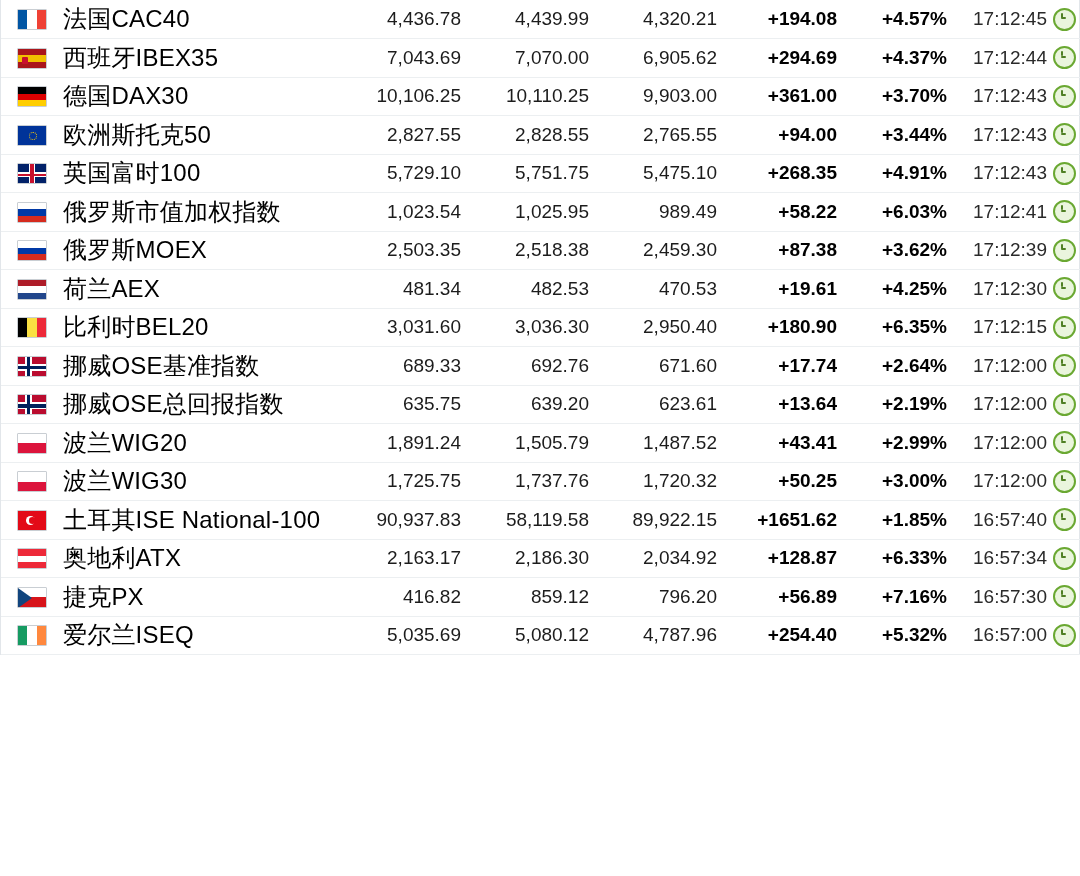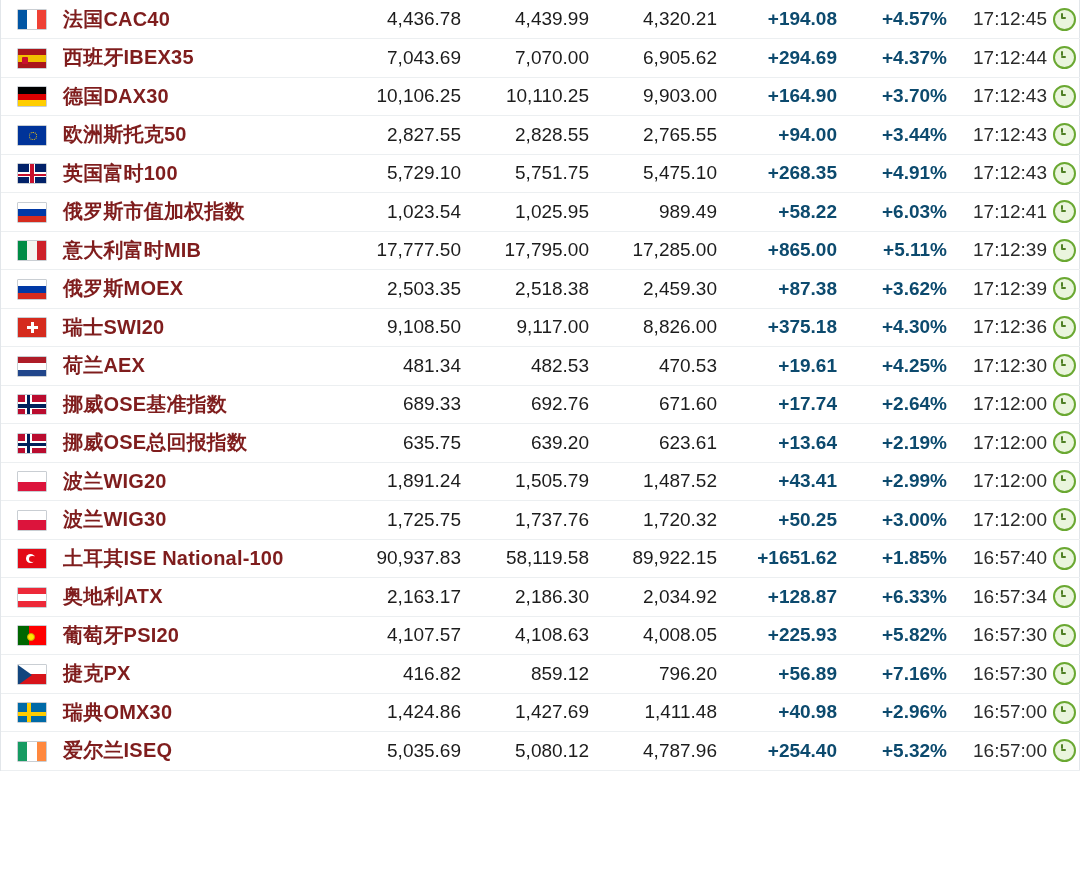--- a/index.html
+++ b/index.html
@@ -40,32 +40,32 @@
   .c-name   { width: 270px; text-align: left; }
   .c-last   { width: 128px; text-align: right; padding-right: 6px; }
   .c-high   { width: 128px; text-align: right; padding-right: 6px; }
   .c-low    { width: 128px; text-align: right; padding-right: 6px; }
   .c-chg    { width: 120px; text-align: right; padding-right: 6px; }
   .c-pct    { width: 110px; text-align: right; padding-right: 6px; }
   .c-time   { width: 100px; text-align: right; padding-right: 8px; }
   .c-clock  { width: 34px;  text-align: center; }
 
   .name {
-    color: #7f1d1d;
-    font-weight: bold;
-    font-size: 20px;
+    color: #000000;
+    font-weight: normal;
+    font-size: 24px;
     letter-spacing: 0.2px;
   }
   .num {
     color: #1c1c1c;
     font-size: 19.5px;
     font-family: "Liberation Sans", sans-serif;
   }
   .up {
-    color: #0c4a6e;
+    color: #000000;
     font-weight: bold;
     font-size: 19.5px;
   }
   .time {
     color: #2a2a2a;
     font-size: 18.5px;
   }
   
   .flag {
     display: inline-block;
@@ -136,21 +136,21 @@
           <td class="c-pct up">+4.37%</td>
           <td class="c-time time">17:12:44</td>
           <td class="c-clock"><span class="clock"></span></td>
         </tr>
         <tr>
           <td class="c-flag"><span class="flag"><i style="top:0.0000%;left:0;height:33.3333%;width:100%;background:#000000"></i><i style="top:33.3333%;left:0;height:33.3333%;width:100%;background:#DD0000"></i><i style="top:66.6667%;left:0;height:33.3333%;width:100%;background:#FFCE00"></i></span></td>
           <td class="c-name"><span class="name">德国DAX30</span></td>
           <td class="c-last num">10,106.25</td>
           <td class="c-high num">10,110.25</td>
           <td class="c-low num">9,903.00</td>
-          <td class="c-chg up">+164.90</td>
+          <td class="c-chg up">+361.00</td>
           <td class="c-pct up">+3.70%</td>
           <td class="c-time time">17:12:43</td>
           <td class="c-clock"><span class="clock"></span></td>
         </tr>
         <tr>
           <td class="c-flag"><span class="flag"><i style="left:0;top:0;width:100%;height:100%;background:#003399"></i><i style="left:11px;top:6px;width:6px;height:6px;border-radius:50%;border:1.5px dotted #FFCC00"></i></span></td>
           <td class="c-name"><span class="name">欧洲斯托克50</span></td>
           <td class="c-last num">2,827.55</td>
           <td class="c-high num">2,828.55</td>
           <td class="c-low num">2,765.55</td>
@@ -175,64 +175,53 @@
           <td class="c-name"><span class="name">俄罗斯市值加权指数</span></td>
           <td class="c-last num">1,023.54</td>
           <td class="c-high num">1,025.95</td>
           <td class="c-low num">989.49</td>
           <td class="c-chg up">+58.22</td>
           <td class="c-pct up">+6.03%</td>
           <td class="c-time time">17:12:41</td>
           <td class="c-clock"><span class="clock"></span></td>
         </tr>
         <tr>
-          <td class="c-flag"><span class="flag"><i style="left:0.0000%;top:0;width:33.3333%;height:100%;background:#008C45"></i><i style="left:33.3333%;top:0;width:33.3333%;height:100%;background:#F4F5F0"></i><i style="left:66.6667%;top:0;width:33.3333%;height:100%;background:#CD212A"></i></span></td>
-          <td class="c-name"><span class="name">意大利富时MIB</span></td>
-          <td class="c-last num">17,777.50</td>
-          <td class="c-high num">17,795.00</td>
-          <td class="c-low num">17,285.00</td>
-          <td class="c-chg up">+865.00</td>
-          <td class="c-pct up">+5.11%</td>
-          <td class="c-time time">17:12:39</td>
-          <td class="c-clock"><span class="clock"></span></td>
-        </tr>
-        <tr>
           <td class="c-flag"><span class="flag"><i style="top:0.0000%;left:0;height:33.3333%;width:100%;background:#FFFFFF"></i><i style="top:33.3333%;left:0;height:33.3333%;width:100%;background:#0039A6"></i><i style="top:66.6667%;left:0;height:33.3333%;width:100%;background:#D52B1E"></i></span></td>
           <td class="c-name"><span class="name">俄罗斯MOEX</span></td>
           <td class="c-last num">2,503.35</td>
           <td class="c-high num">2,518.38</td>
           <td class="c-low num">2,459.30</td>
           <td class="c-chg up">+87.38</td>
           <td class="c-pct up">+3.62%</td>
           <td class="c-time time">17:12:39</td>
           <td class="c-clock"><span class="clock"></span></td>
         </tr>
         <tr>
-          <td class="c-flag"><span class="flag"><i style="left:0;top:0;width:100%;height:100%;background:#D52B1E"></i><i style="left:12.5px;top:4px;width:3px;height:11px;background:#fff"></i><i style="left:8.5px;top:8px;width:11px;height:3px;background:#fff"></i></span></td>
-          <td class="c-name"><span class="name">瑞士SWI20</span></td>
-          <td class="c-last num">9,108.50</td>
-          <td class="c-high num">9,117.00</td>
-          <td class="c-low num">8,826.00</td>
-          <td class="c-chg up">+375.18</td>
-          <td class="c-pct up">+4.30%</td>
-          <td class="c-time time">17:12:36</td>
-          <td class="c-clock"><span class="clock"></span></td>
-        </tr>
-        <tr>
           <td class="c-flag"><span class="flag"><i style="top:0.0000%;left:0;height:33.3333%;width:100%;background:#AE1C28"></i><i style="top:33.3333%;left:0;height:33.3333%;width:100%;background:#FFFFFF"></i><i style="top:66.6667%;left:0;height:33.3333%;width:100%;background:#21468B"></i></span></td>
           <td class="c-name"><span class="name">荷兰AEX</span></td>
           <td class="c-last num">481.34</td>
           <td class="c-high num">482.53</td>
           <td class="c-low num">470.53</td>
           <td class="c-chg up">+19.61</td>
           <td class="c-pct up">+4.25%</td>
           <td class="c-time time">17:12:30</td>
           <td class="c-clock"><span class="clock"></span></td>
         </tr>
         <tr>
+          <td class="c-flag"><span class="flag"><i style="left:0.0000%;top:0;width:33.3333%;height:100%;background:#000000"></i><i style="left:33.3333%;top:0;width:33.3333%;height:100%;background:#FAE042"></i><i style="left:66.6667%;top:0;width:33.3333%;height:100%;background:#ED2939"></i></span></td>
+          <td class="c-name"><span class="name">比利时BEL20</span></td>
+          <td class="c-last num">3,031.60</td>
+          <td class="c-high num">3,036.30</td>
+          <td class="c-low num">2,950.40</td>
+          <td class="c-chg up">+180.90</td>
+          <td class="c-pct up">+6.35%</td>
+          <td class="c-time time">17:12:15</td>
+          <td class="c-clock"><span class="clock"></span></td>
+        </tr>
+        <tr>
           <td class="c-flag"><span class="flag"><i style="left:0;top:0;width:100%;height:100%;background:#BA0C2F"></i><i style="left:7px;top:0;width:7px;height:100%;background:#FFFFFF"></i><i style="left:0;top:7px;width:100%;height:7px;background:#FFFFFF"></i><i style="left:8.8px;top:0;width:3.4px;height:100%;background:#00205B"></i><i style="left:0;top:8.8px;width:100%;height:3.4px;background:#00205B"></i></span></td>
           <td class="c-name"><span class="name">挪威OSE基准指数</span></td>
           <td class="c-last num">689.33</td>
           <td class="c-high num">692.76</td>
           <td class="c-low num">671.60</td>
           <td class="c-chg up">+17.74</td>
           <td class="c-pct up">+2.64%</td>
           <td class="c-time time">17:12:00</td>
           <td class="c-clock"><span class="clock"></span></td>
         </tr>
@@ -285,53 +274,31 @@
           <td class="c-name"><span class="name">奥地利ATX</span></td>
           <td class="c-last num">2,163.17</td>
           <td class="c-high num">2,186.30</td>
           <td class="c-low num">2,034.92</td>
           <td class="c-chg up">+128.87</td>
           <td class="c-pct up">+6.33%</td>
           <td class="c-time time">16:57:34</td>
           <td class="c-clock"><span class="clock"></span></td>
         </tr>
         <tr>
-          <td class="c-flag"><span class="flag"><i style="left:0;top:0;width:40%;height:100%;background:#006600"></i><i style="left:40%;top:0;width:60%;height:100%;background:#FF0000"></i><i style="left:9px;top:6.5px;width:8px;height:8px;border-radius:50%;background:#FFE900;border:1px solid #c9a600;box-sizing:border-box"></i></span></td>
-          <td class="c-name"><span class="name">葡萄牙PSI20</span></td>
-          <td class="c-last num">4,107.57</td>
-          <td class="c-high num">4,108.63</td>
-          <td class="c-low num">4,008.05</td>
-          <td class="c-chg up">+225.93</td>
-          <td class="c-pct up">+5.82%</td>
-          <td class="c-time time">16:57:30</td>
-          <td class="c-clock"><span class="clock"></span></td>
-        </tr>
-        <tr>
           <td class="c-flag"><span class="flag"><i style="left:0;top:0;width:100%;height:50%;background:#FFFFFF"></i><i style="left:0;top:50%;width:100%;height:50%;background:#D7141A"></i><i style="left:0;top:0;width:0;height:0;border-left:14px solid #11457E;border-top:10.5px solid transparent;border-bottom:10.5px solid transparent;background:none"></i></span></td>
           <td class="c-name"><span class="name">捷克PX</span></td>
           <td class="c-last num">416.82</td>
           <td class="c-high num">859.12</td>
           <td class="c-low num">796.20</td>
           <td class="c-chg up">+56.89</td>
           <td class="c-pct up">+7.16%</td>
           <td class="c-time time">16:57:30</td>
           <td class="c-clock"><span class="clock"></span></td>
         </tr>
         <tr>
-          <td class="c-flag"><span class="flag"><i style="left:0;top:0;width:100%;height:100%;background:#006AA7"></i><i style="left:8.5px;top:0;width:4px;height:100%;background:#FECC00"></i><i style="left:0;top:8.5px;width:100%;height:4px;background:#FECC00"></i></span></td>
-          <td class="c-name"><span class="name">瑞典OMX30</span></td>
-          <td class="c-last num">1,424.86</td>
-          <td class="c-high num">1,427.69</td>
-          <td class="c-low num">1,411.48</td>
-          <td class="c-chg up">+40.98</td>
-          <td class="c-pct up">+2.96%</td>
-          <td class="c-time time">16:57:00</td>
-          <td class="c-clock"><span class="clock"></span></td>
-        </tr>
-        <tr>
           <td class="c-flag"><span class="flag"><i style="left:0.0000%;top:0;width:33.3333%;height:100%;background:#169B62"></i><i style="left:33.3333%;top:0;width:33.3333%;height:100%;background:#FFFFFF"></i><i style="left:66.6667%;top:0;width:33.3333%;height:100%;background:#FF883E"></i></span></td>
           <td class="c-name"><span class="name">爱尔兰ISEQ</span></td>
           <td class="c-last num">5,035.69</td>
           <td class="c-high num">5,080.12</td>
           <td class="c-low num">4,787.96</td>
           <td class="c-chg up">+254.40</td>
           <td class="c-pct up">+5.32%</td>
           <td class="c-time time">16:57:00</td>
           <td class="c-clock"><span class="clock"></span></td>
         </tr>

